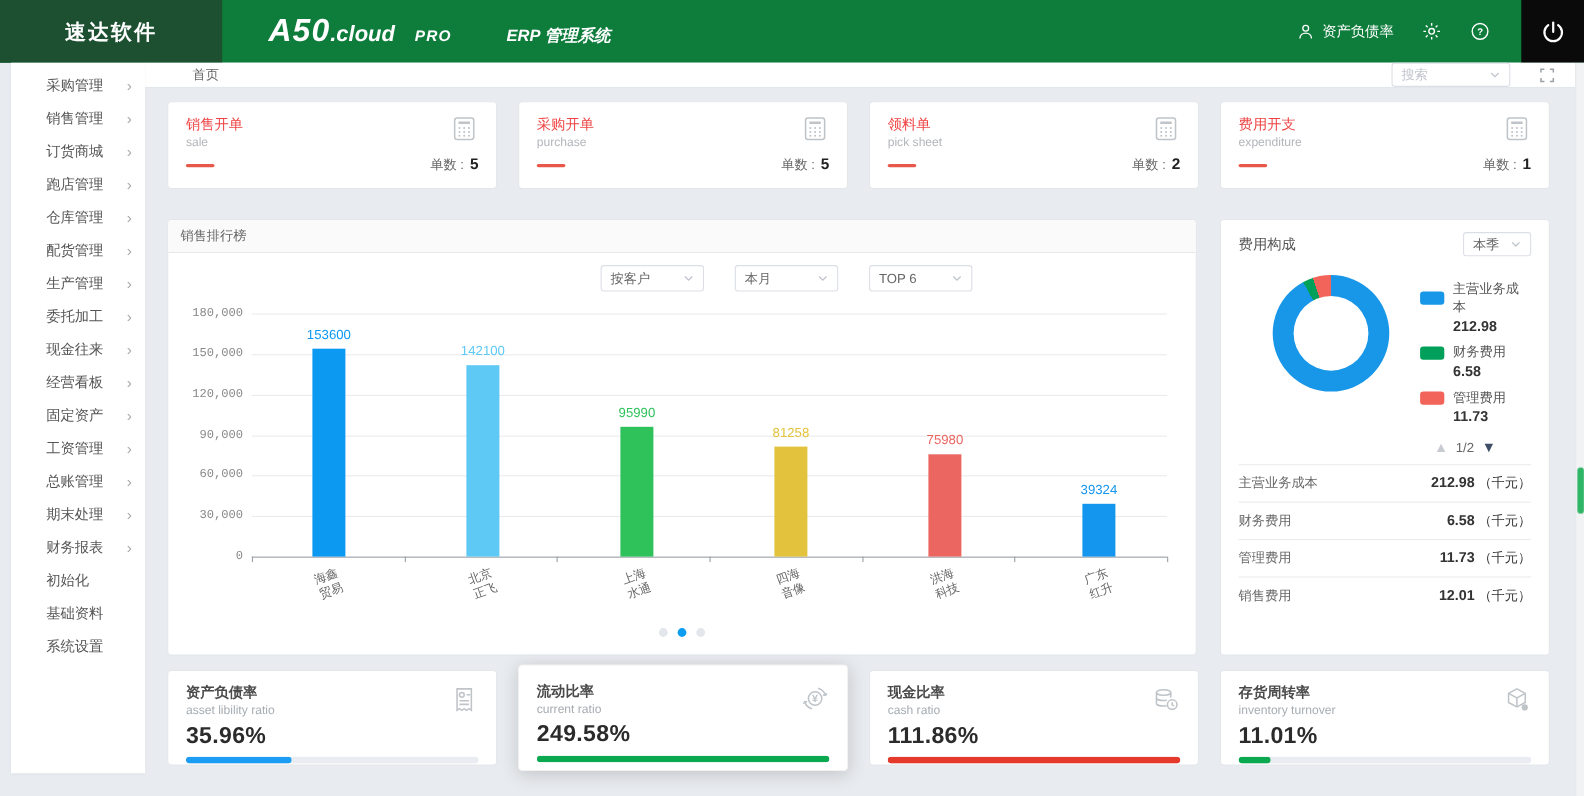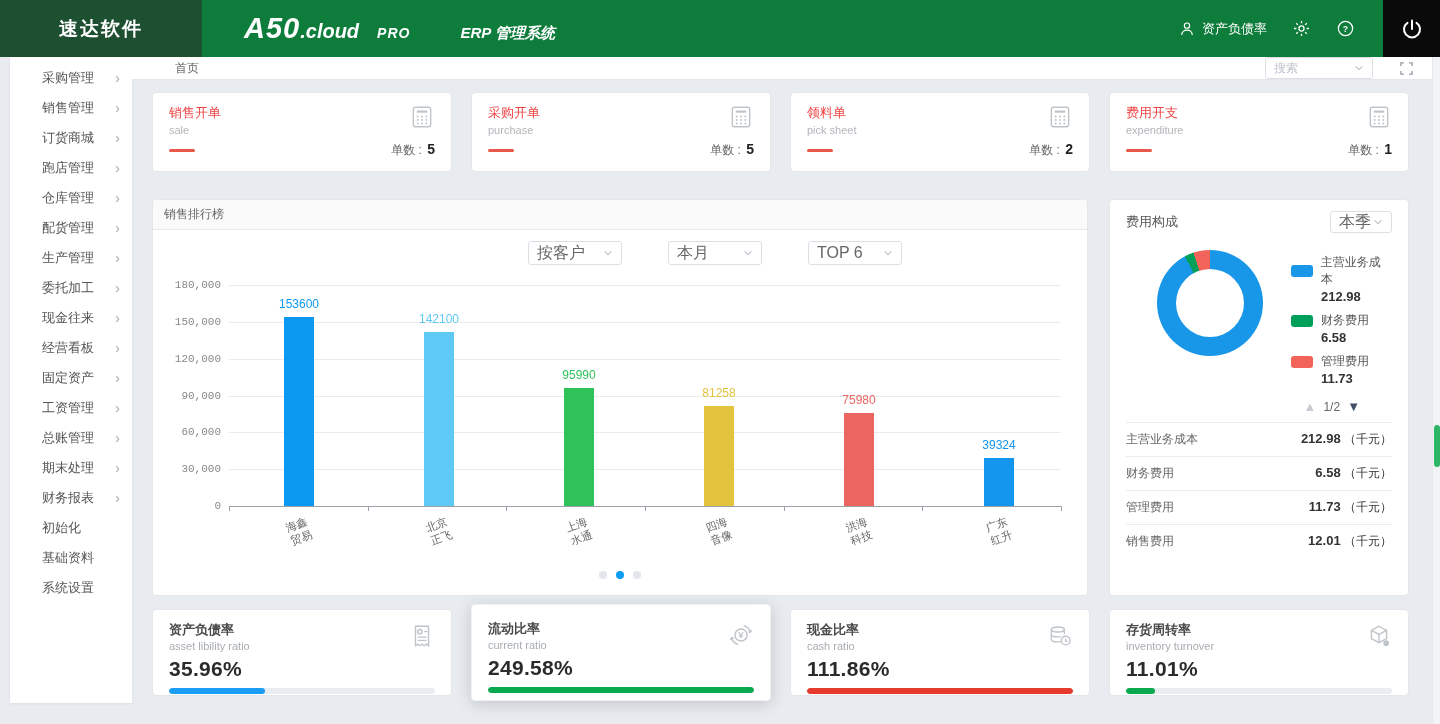--- a/index.html
+++ b/index.html
@@ -53,23 +53,23 @@
   .stat-bottom { display:flex; align-items:center; justify-content:space-between; }
   .red-dash { width:26px; height:3px; background:#e8584a; border-radius:2px; }
   .stat-count { font-size:12px; color:#666; }
   .stat-count b { font-size:14px; color:#222; margin-left:2px; }
 
   
   .mid-row { display:flex; gap:21px; margin-top:27px; height:397px; }
   .chart-card { width:936px; position:relative; flex:none; }
   .chart-head { height:30px; background:#fafafa; border-bottom:1px solid #e8e8e8; display:flex; align-items:center;
                 padding:0 11px; font-size:12px; color:#666; border-radius:4px 4px 0 0; }
-  .chart-controls { display:flex; gap:46px; justify-content:center; transform:translateX(95px); margin-top:11px; }
+  .chart-controls { display:flex; gap:28px; justify-content:center; transform:translateX(95px); margin-top:11px; }
   .sel { width:94px; height:24px; border:1px solid #dcdfe6; border-radius:3px; display:flex; align-items:center;
-         padding:0 8px; font-size:16px; color:#666; background:#fff; cursor:pointer; }
+         padding:0 8px; font-size:12px; color:#666; background:#fff; cursor:pointer; }
   .sel .chev { margin-left:auto; display:flex; }
   .sel.small { width:62px; height:22px; }
 
   .plot { position:absolute; left:76px; top:85px; width:832px; height:221px; }
   .gridline { position:absolute; left:0; width:832px; height:1px; background:#ebebeb; }
   .gridline.base { background:#9aa0a6; }
   .ylab { position:absolute; left:-70px; width:62px; text-align:right; font-size:11px; color:#888; margin-top:-6px;font-family:Liberation Mono, monospace; }
   .bar { position:absolute; bottom:0; width:30px; cursor:pointer; }
   .bar-val { position:absolute; font-size:12px; transform:translateX(-50%); white-space:nowrap; }
   .tick { position:absolute; top:221px; width:1px; height:5px; background:#9aa0a6; }

